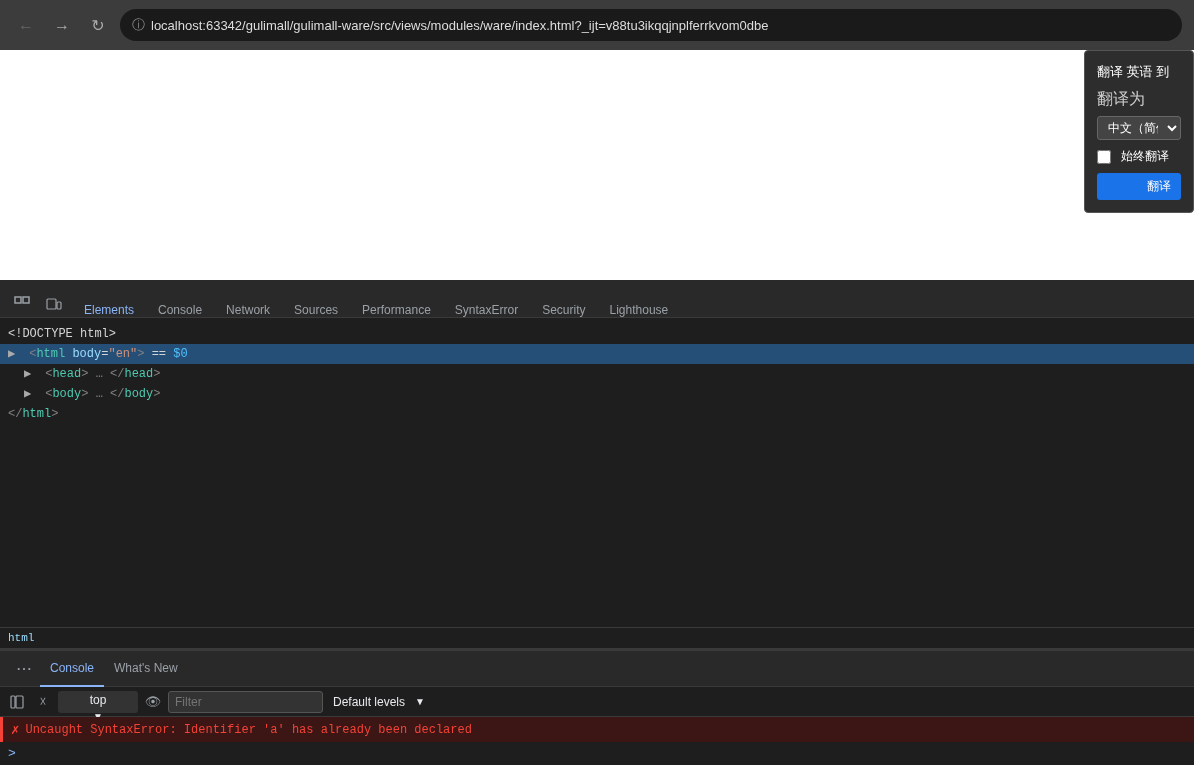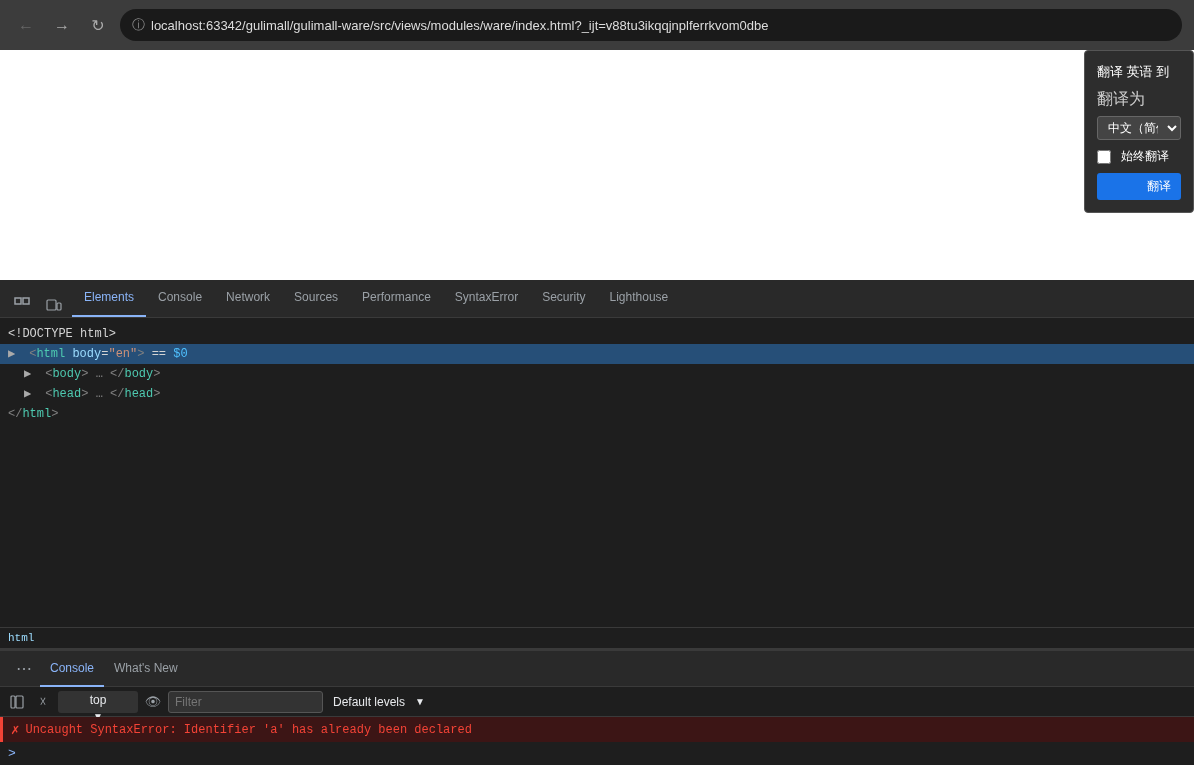--- a/index.html
+++ b/index.html
@@ -121,22 +121,22 @@
       height: 485px;
       display: flex;
       flex-direction: column;
     }
 
     
     .devtools-toolbar {
       background: #292929;
       height: 38px;
       display: flex;
-      align-items: flex-end;
-      padding: 0 8px;
+      align-items: flex-start;
+      padding: 12px 8px;
       border-bottom: 1px solid #3a3a3a;
       gap: 4px;
     }
     .devtools-icon-btn {
       background: none;
       border: none;
       color: #9aa0a6;
       cursor: pointer;
       padding: 4px 6px;
       border-radius: 3px;
@@ -411,29 +411,29 @@
       <span style="color:#d4d4d4">&lt;!DOCTYPE html&gt;</span>
     </div>
     <div class="html-line selected">
       <span class="triangle">▶</span>
       <span style="color:#808080">&lt;</span><span class="tag">html</span>
       <span class="attr-name"> body</span><span style="color:#d4d4d4">=</span><span class="attr-value">"en"</span><span style="color:#808080">&gt;</span>
       <span style="color:#d4d4d4"> == </span><span class="dollar">$0</span>
     </div>
     <div class="html-line" style="padding-left: 24px;">
       <span class="triangle">▶</span>
+      <span style="color:#808080">&lt;</span><span class="tag">head</span><span style="color:#808080">&gt;</span>
+      <span style="color:#888">…</span>
+      <span style="color:#808080">&lt;/</span><span class="tag">head</span><span style="color:#808080">&gt;</span>
+    </div>
+    <div class="html-line" style="padding-left: 24px;">
+      <span class="triangle">▶</span>
       <span style="color:#808080">&lt;</span><span class="tag">body</span><span style="color:#808080">&gt;</span>
       <span style="color:#888">…</span>
       <span style="color:#808080">&lt;/</span><span class="tag">body</span><span style="color:#808080">&gt;</span>
-    </div>
-    <div class="html-line" style="padding-left: 24px;">
-      <span class="triangle">▶</span>
-      <span style="color:#808080">&lt;</span><span class="tag">head</span><span style="color:#808080">&gt;</span>
-      <span style="color:#888">…</span>
-      <span style="color:#808080">&lt;/</span><span class="tag">head</span><span style="color:#808080">&gt;</span>
     </div>
     <div class="html-line">
       <span style="color:#808080">&lt;/</span><span class="tag">html</span><span style="color:#808080">&gt;</span>
     </div>
   </div>
 
   <div class="breadcrumb-bar">
     <span class="breadcrumb-item">html</span>
   </div>
 

